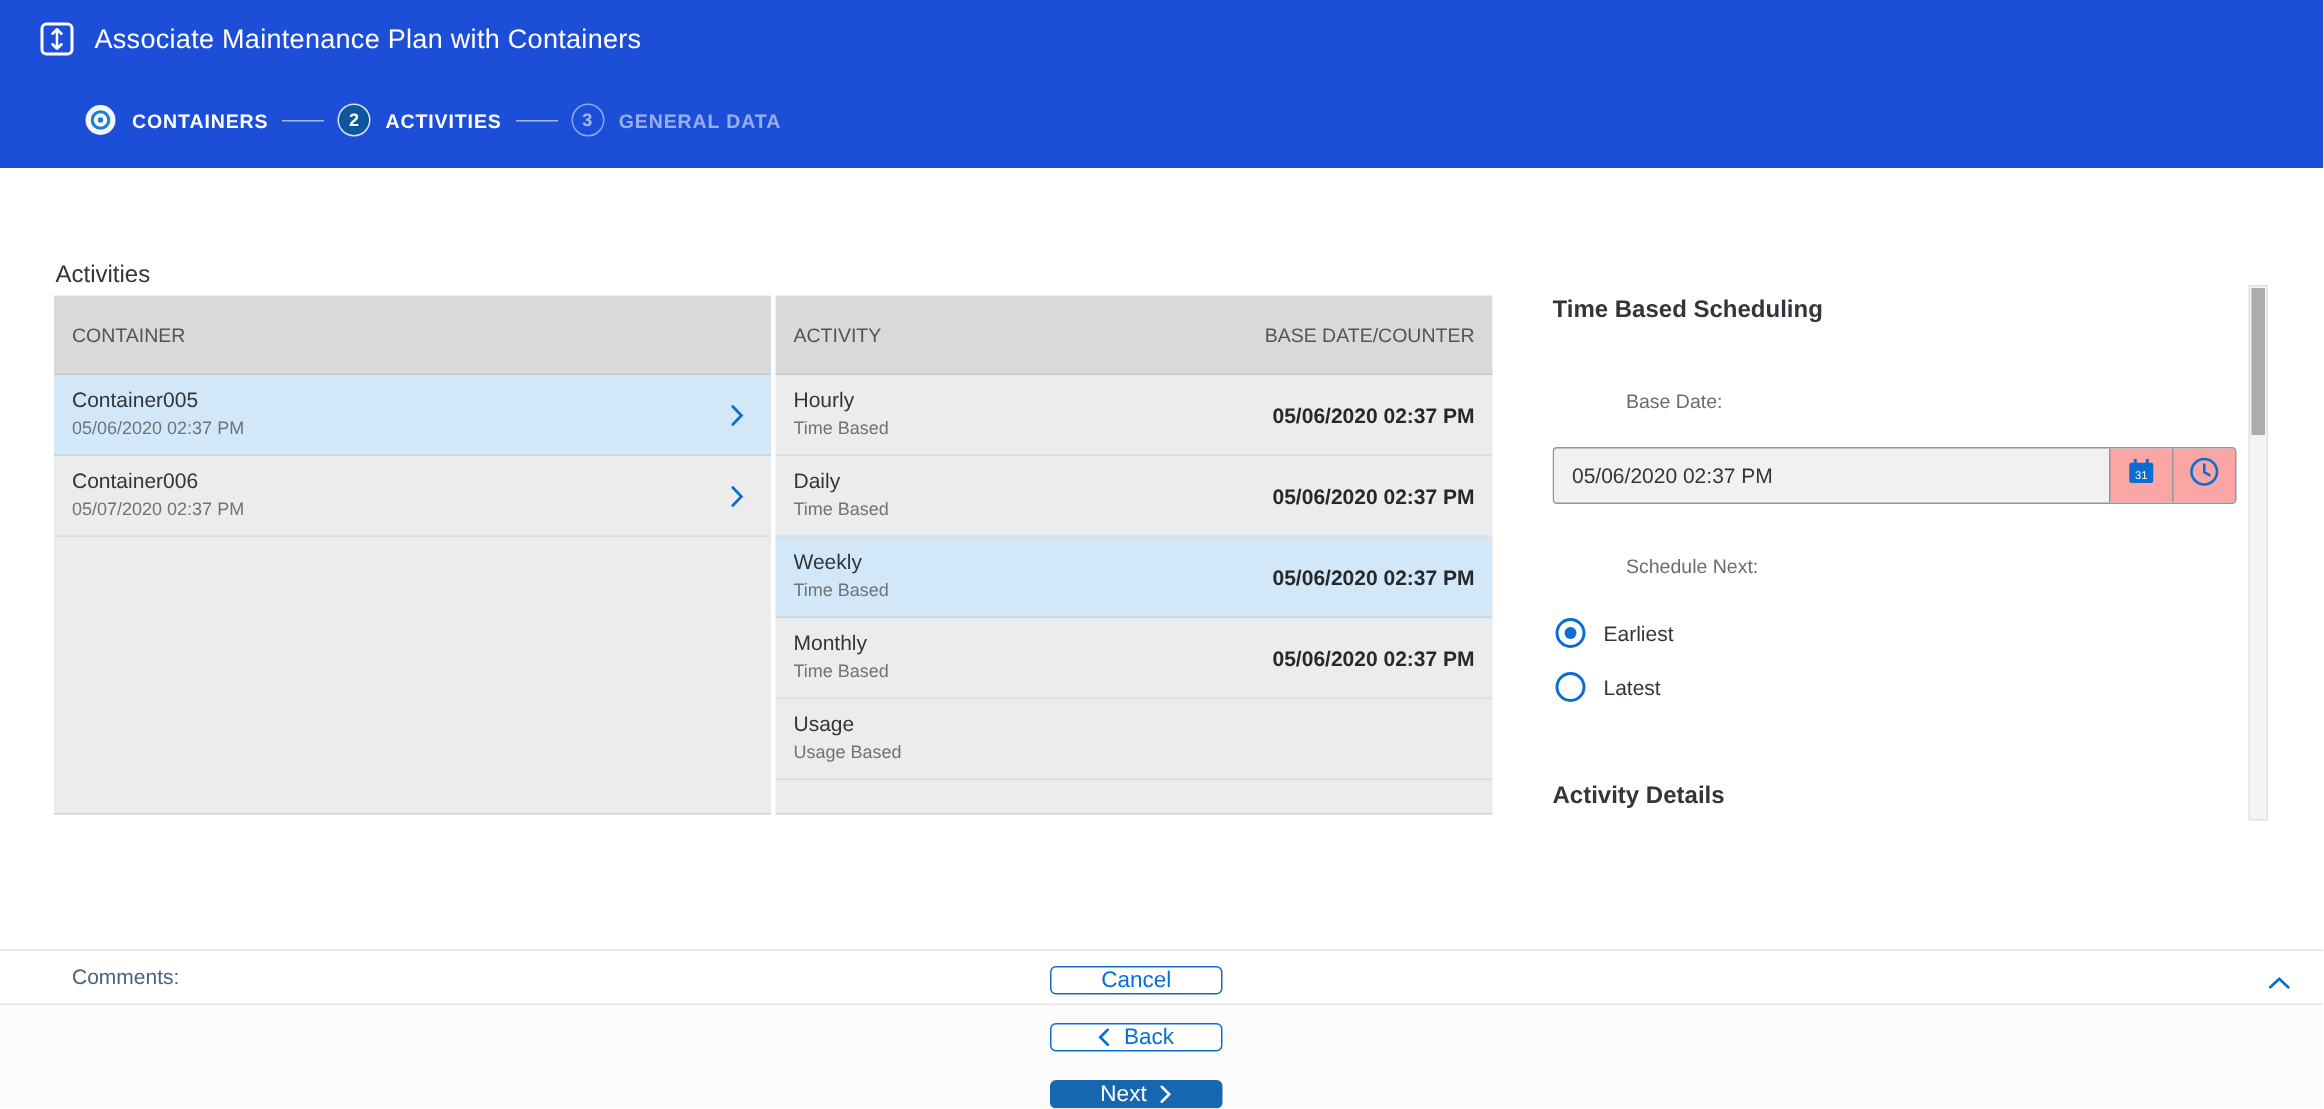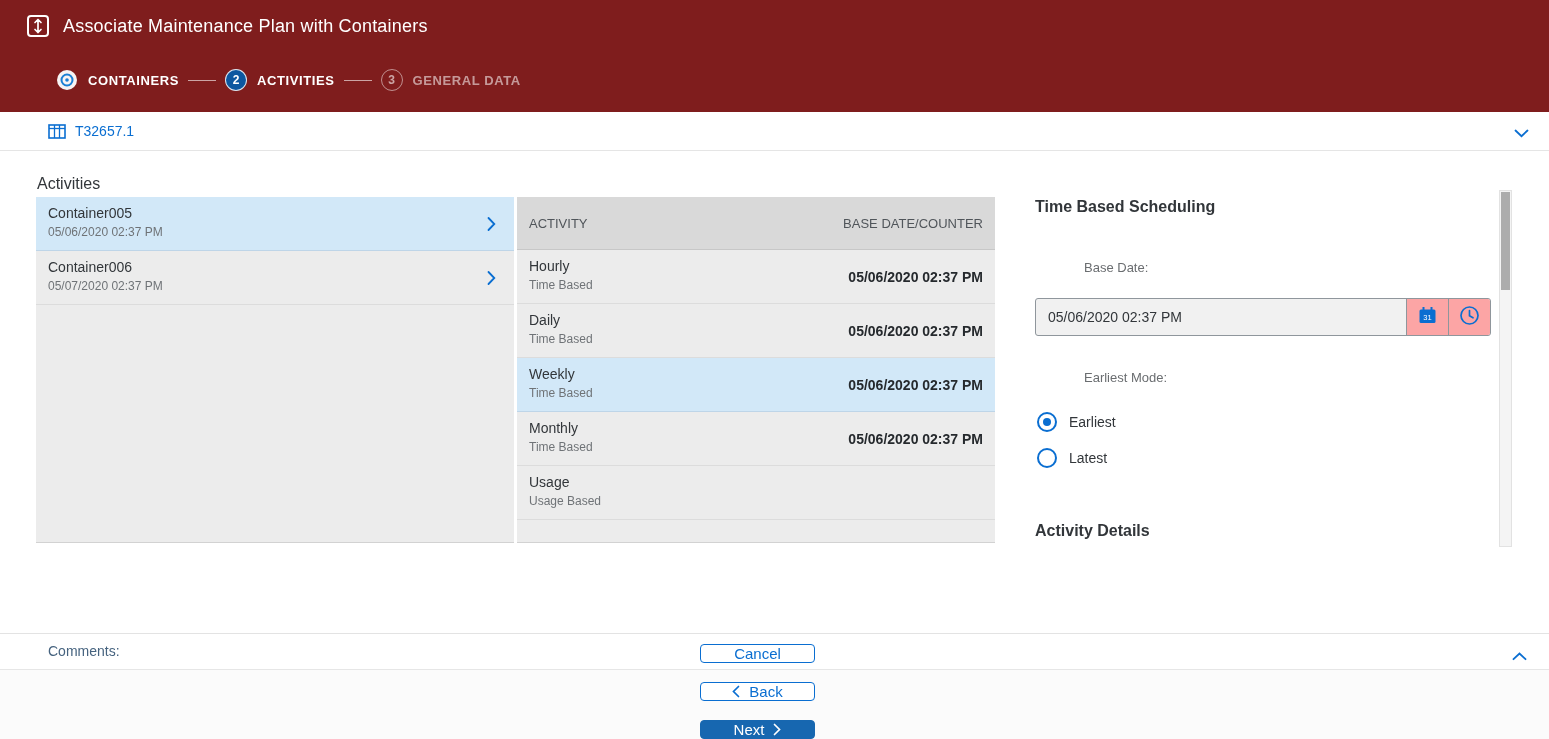--- a/index.html
+++ b/index.html
@@ -1,21 +1,21 @@
 <!DOCTYPE html>
 <html><head>
 <meta charset="utf-8">
 <style>
   * { margin:0; padding:0; box-sizing:border-box; }
   html,body { background:#fff; }
   body { font-family:"Liberation Sans", sans-serif; color:#32363A; }
   .page { position:relative; width:1549px; height:739px; background:#fff; overflow:hidden; }
 
   
-  .topbar { position:absolute; top:0; left:0; right:0; height:112px; background:#7f1d1d; color:#fff; }
+  .topbar { position:absolute; top:0; left:0; right:0; height:112px; background:#1d4ed8; color:#fff; }
   .title-row { position:absolute; top:14px; left:26px; display:flex; align-items:center; gap:13px; }
   .app-icon { width:24px; height:24px; display:flex; align-items:center; justify-content:center; }
   .page-title { font-size:18px; font-weight:400; letter-spacing:.2px; color:#fff; }
 
   .steps { position:absolute; top:69px; left:56px; display:flex; align-items:center; }
   .step { display:flex; align-items:center; gap:10px; cursor:pointer;font-weight:bold; }
   .step-label { font-size:13px; letter-spacing:.6px; color:#fff; }
   .step-label.future { color:rgba(255,255,255,.55); }
   .step-circle { width:22px; height:22px; border-radius:50%; display:flex; align-items:center; justify-content:center; font-size:12px; flex:0 0 auto; }
   .step-circle.active { background:#0D57A0; color:#fff; border:1px solid rgba(255,255,255,.85); }
@@ -107,42 +107,27 @@
         <span class="step-label">ACTIVITIES</span>
       </div>
       <span class="step-line"></span>
       <div class="step">
         <span class="step-circle future">3</span>
         <span class="step-label future">GENERAL DATA</span>
       </div>
     </nav>
   </header>
 
-  <div class="subheader">
-    <div class="obj-link">
-      <span class="app-icon" style="width:18px;height:16px;">
-        <svg width="18" height="15" viewBox="0 0 18 15">
-          <rect x="1" y="1" width="16" height="13" fill="none" stroke="currentColor" stroke-width="1.6"></rect>
-          <line x1="6.5" y1="1" x2="6.5" y2="14" stroke="currentColor" stroke-width="1.3"></line>
-          <line x1="11.5" y1="1" x2="11.5" y2="14" stroke="currentColor" stroke-width="1.3"></line>
-          <line x1="1" y1="4.5" x2="17" y2="4.5" stroke="currentColor" stroke-width="1.3"></line>
-        </svg>
-      </span>
-      <span>T32657.1</span>
-    </div>
-    <span class="chev">
-      <svg width="15" height="9" viewBox="0 0 15 9">
-          <path d="M1.5 1.5 L7.5 7.2 L13.5 1.5" fill="none" stroke="currentColor" stroke-width="1.8" stroke-linecap="round"></path>
-        </svg>
-    </span>
-  </div>
 
   <div class="section-title">Activities</div>
 
   <div class="table left">
+    <div class="t-head">
+      <span>CONTAINER</span>
+    </div>
     <div class="row selected">
       <div class="r-name">Container005</div>
       <div class="r-sub">05/06/2020 02:37 PM</div>
       <span class="nav-icon">
         <svg width="9" height="15" viewBox="0 0 9 15">
             <path d="M1.5 1.5 L7.3 7.5 L1.5 13.5" fill="none" stroke="currentColor" stroke-width="1.8" stroke-linecap="round"></path>
           </svg>
       </span>
     </div>
     <div class="row">
@@ -207,21 +192,21 @@
       <div class="ctrl-btn">
         <span>
           <svg width="21" height="21" viewBox="0 0 21 21">
             <circle cx="10.5" cy="10.5" r="8.5" fill="none" stroke="#0A6ED1" stroke-width="1.7"></circle>
             <path d="M10.5 5.6 V10.8 L14 12.8" fill="none" stroke="#0A6ED1" stroke-width="1.7" stroke-linecap="round"></path>
           </svg>
         </span>
       </div>
     </div>
 
-    <div class="field-label lbl-mode">Earliest Mode:</div>
+    <div class="field-label lbl-mode">Schedule Next:</div>
     <div class="radio-row first">
       <span class="radio checked"></span>
       <span class="radio-label">Earliest</span>
     </div>
     <div class="radio-row second">
       <span class="radio"></span>
       <span class="radio-label">Latest</span>
     </div>
 
     <div class="details-title">Activity Details</div>

